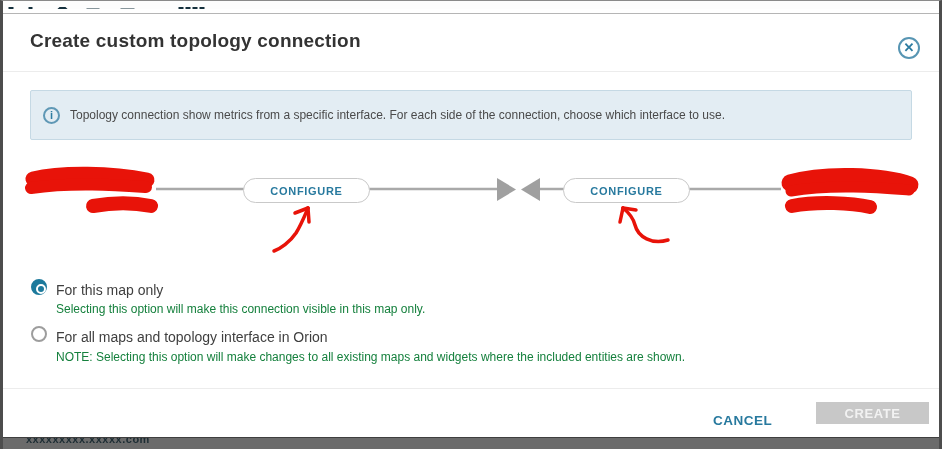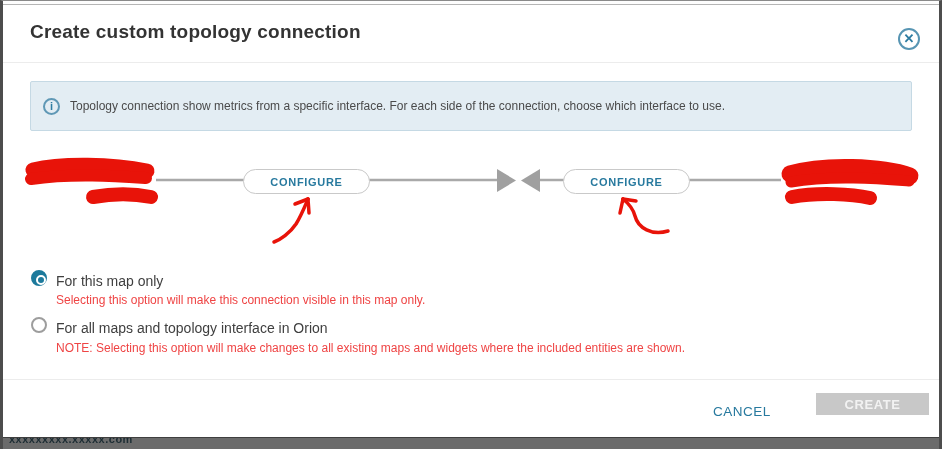--- a/index.html
+++ b/index.html
@@ -14,27 +14,27 @@
 
   
   .bg-top { position:absolute; left:0; top:0; width:100%; height:8px; background:#fdfdfd; overflow:hidden; }
 
   
   .bg-bottom {
     position:absolute; left:0; bottom:0; width:100%; height:12px;
     background:#6b6b6b; border-top:1px solid #3f3f3f; overflow:hidden;
   }
   .bg-bottom .clipped-text {
-    position:absolute; left:6px; top:-5px;
+    position:absolute; left:23px; top:-5px;
     font-size:11px; font-weight:bold; color:#1d2d34; letter-spacing:.5px; white-space:nowrap;
   }
 
   
   .modal {
-    position:absolute; left:0; top:3px; width:936px; height:429px;
+    position:absolute; left:0; top:12px; width:936px; height:429px;
     background:#ffffff; border-top:1px solid #b5b5b5;
   }
 
   .modal-title {
     position:absolute; left:27px; top:16px;
     font-size:19px; font-weight:bold; color:#333333; letter-spacing:.2px;
   }
 
   .close-btn {
     position:absolute; left:895px; top:23px; width:22px; height:22px;
@@ -77,29 +77,29 @@
     cursor:pointer;
   }
   .radio-selected { background:#1d7a9c; border:2px solid #1d7a9c; }
   .radio-selected::after {
     content:""; position:absolute; left:3px; top:3px; width:6px; height:6px;
     border:2px solid #ffffff; border-radius:50%;
   }
   .radio-unselected { background:#fff; border:2px solid #9d9d9d; }
 
   .option-label { position:absolute; left:53px; font-size:14px; color:#3f3f3f; cursor:pointer; }
-  .option-desc  { position:absolute; left:53px; font-size:12px; color:#ef4444; }
+  .option-desc  { position:absolute; left:53px; font-size:12px; color:#15803d; }
 
   
   .footer-divider { position:absolute; left:0; top:374px; width:100%; height:1px; background:#ececec; }
 
   .cancel-btn {
     position:absolute; left:710px; top:395px; height:22px;
     background:none; border:none; color:#27799e;
-    font-size:13.5px; font-weight:normal; letter-spacing:.5px; cursor:pointer;
+    font-size:13.5px; font-weight:bold; letter-spacing:.5px; cursor:pointer;
     font-family:"Liberation Sans", sans-serif;
   }
   .create-btn {
     position:absolute; left:813px; top:388px; width:113px; height:22px;
     background:#c8c8c8; border:none; color:#f2f2f2;
     font-size:13px; font-weight:bold; letter-spacing:.6px; cursor:default;
     font-family:"Liberation Sans", sans-serif;
   }
 </style>
 </head>

